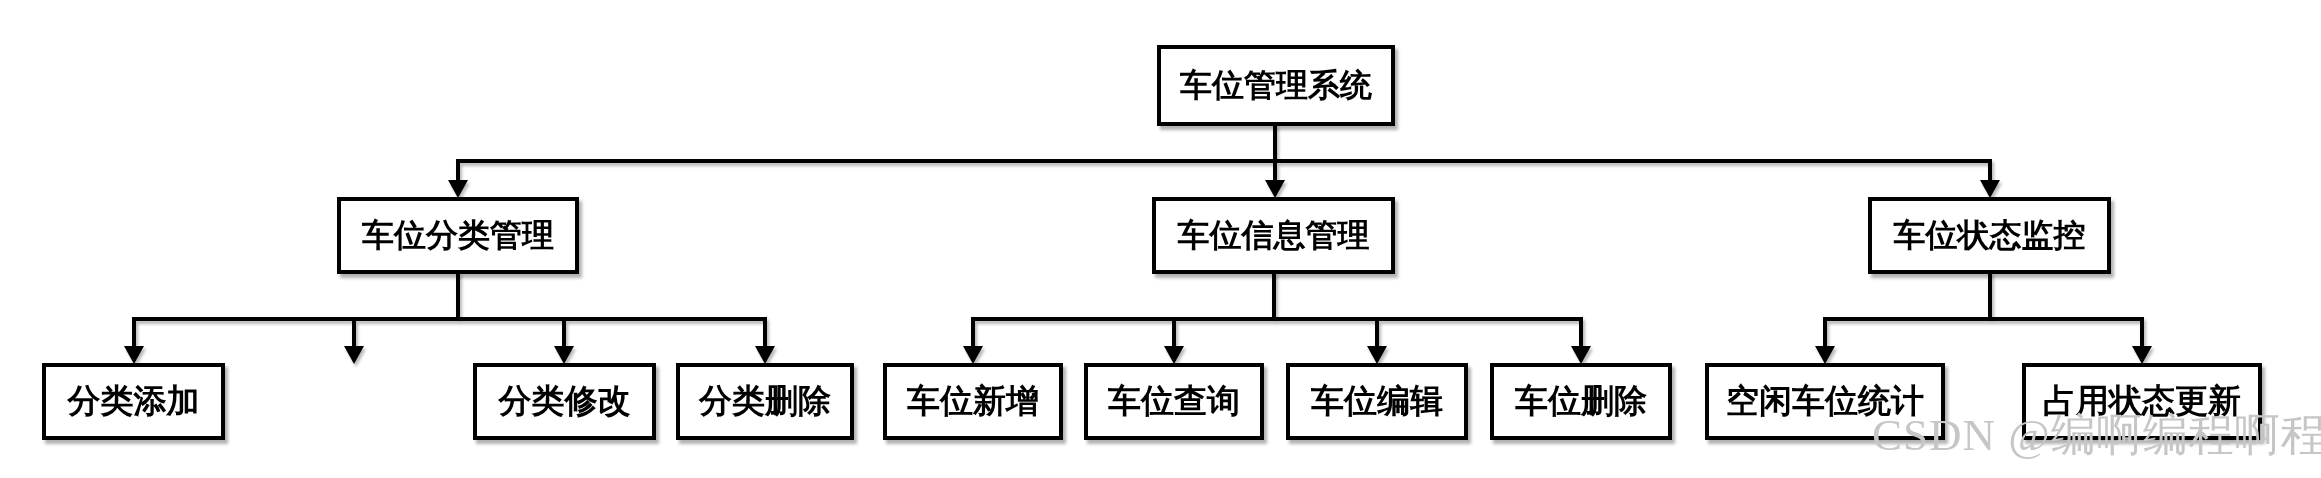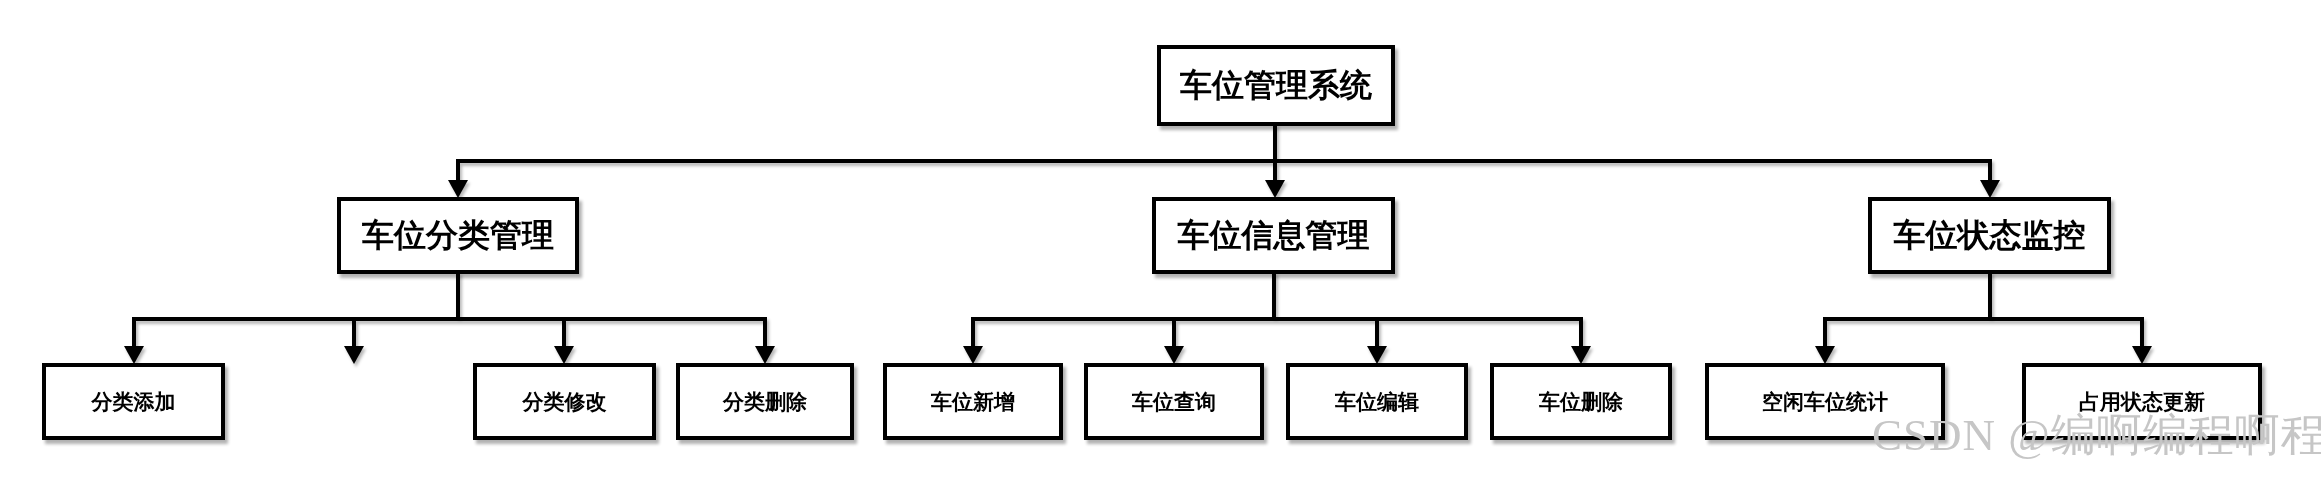--- a/index.html
+++ b/index.html
@@ -43,21 +43,21 @@
     display: flex;
     align-items: center;
     justify-content: center;
     font-weight: bold;
     font-size: 32px;
     color: var(--text, #000000);
     white-space: nowrap;
     box-shadow: 3px 4px 3px rgba(0,0,0,0.30);
     z-index: 2;
   }
-  .lvl3 { font-size: 21px; }
+  .lvl3 { font-size: 33px; }
 
   .n-root { left: 1157px; top: 45px;  width: 238px; height: 81px; }
   .n-b0   { left: 337px;  top: 197px; width: 242px; height: 77px; }
   .n-b1   { left: 1152px; top: 197px; width: 243px; height: 77px; }
   .n-b2   { left: 1868px; top: 197px; width: 243px; height: 77px; }
   .n-c00  { left: 42px;   top: 363px; width: 183px; height: 77px; }
   .n-c01  { left: 262px;  top: 363px; width: 185px; height: 77px; }
   .n-c02  { left: 473px;  top: 363px; width: 183px; height: 77px; }
   .n-c03  { left: 676px;  top: 363px; width: 178px; height: 77px; }
   .n-c10  { left: 883px;  top: 363px; width: 180px; height: 77px; }

